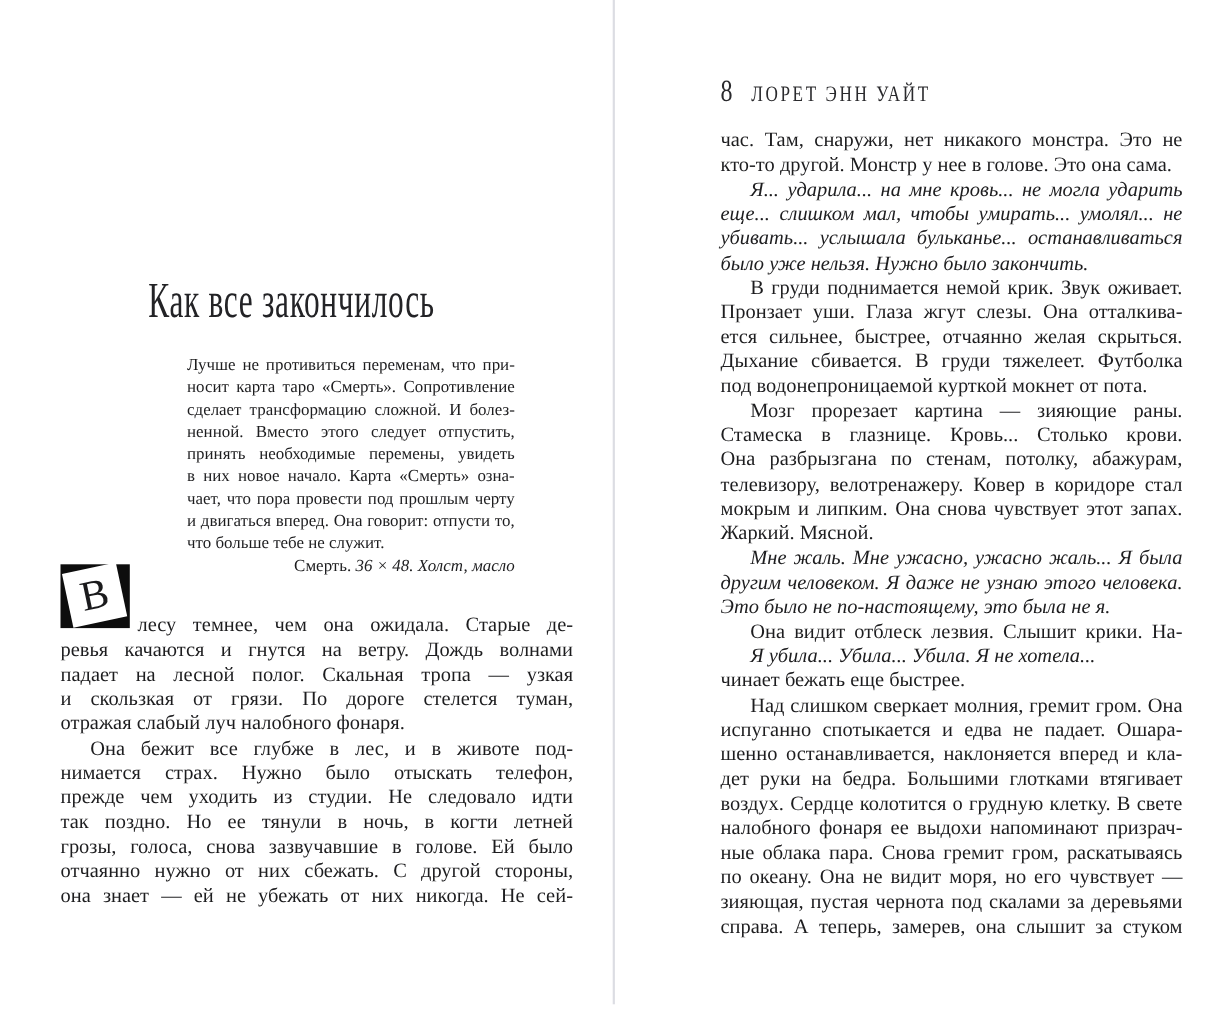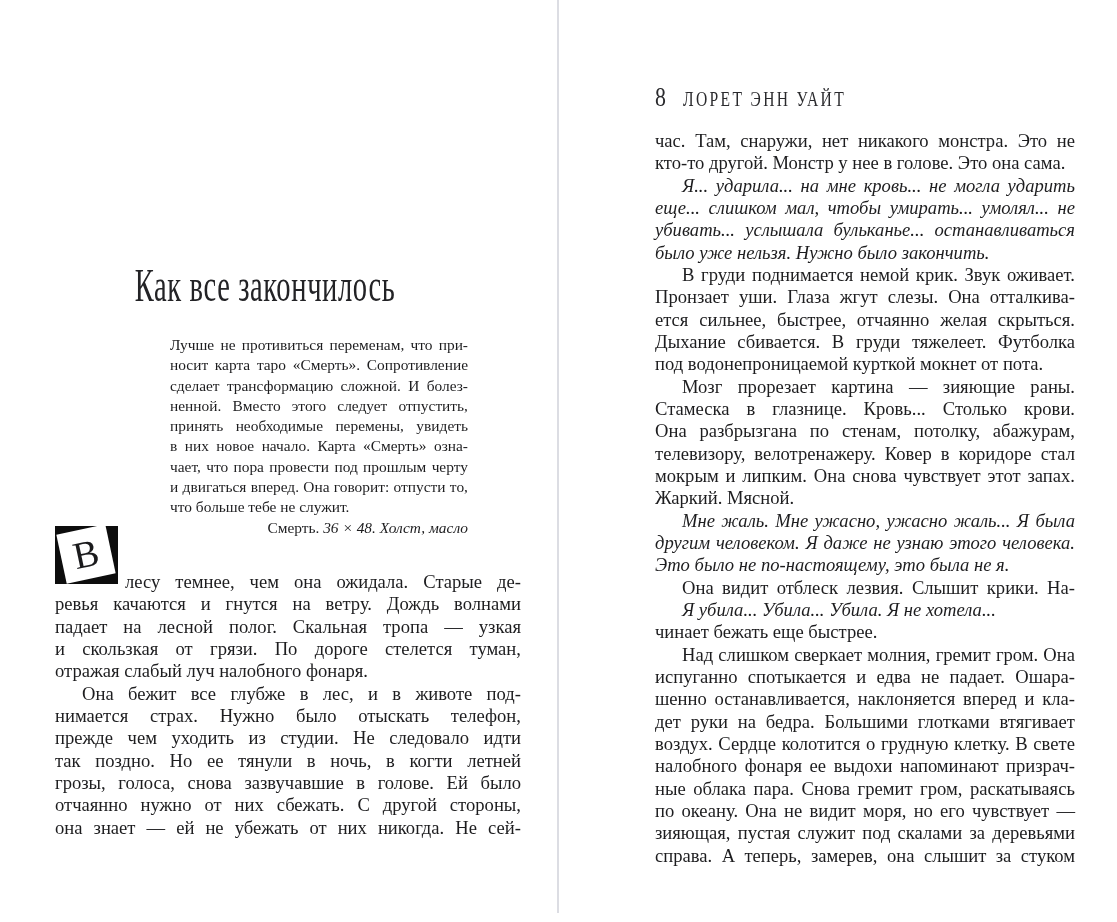--- a/index.html
+++ b/index.html
@@ -3,21 +3,21 @@
 <meta charset="utf-8">
 <style>
   html,body{margin:0;padding:0;}
   body{
     width:1117px;height:922px;overflow:hidden;position:relative;
     background:#ffffff;color:#1d1d1f;
     font-family:"Liberation Serif", serif;
   }
   .divider{position:absolute;left:557px;top:0;width:2px;height:913px;background:#dcdde3;}
 
-  .page{position:absolute;top:13px;height:778px;text-decoration:underline;}
+  .page{position:absolute;top:0;height:778px;text-decoration:underline;}
   .page-left{left:55px;width:466px;}
   .page-right{left:655px;width:420px;}
 
   
   .chapter-title{position:absolute;top:248px;left:0;width:100%;text-align:left;
     font-size:46px;line-height:1.1;color:#232326;font-weight:400;}
   .squeeze{display:inline-block;transform:scaleX(0.62);transform-origin:center;white-space:nowrap;letter-spacing:1px;}
 
   
   .epigraph{position:absolute;left:115px;top:322px;width:298px;font-size:15.4px;}
@@ -474,21 +474,21 @@
         <span>видит</span>
         <span>моря,</span>
         <span>но</span>
         <span>его</span>
         <span>чувствует</span>
         <span>—</span>
       </div>
       <div class="bline just">
         <span>зияющая,</span>
         <span>пустая</span>
-        <span>служит</span>
+        <span>чернота</span>
         <span>под</span>
         <span>скалами</span>
         <span>за</span>
         <span>деревьями</span>
       </div>
       <div class="bline just">
         <span>справа.</span>
         <span>А</span>
         <span>теперь,</span>
         <span>замерев,</span>

